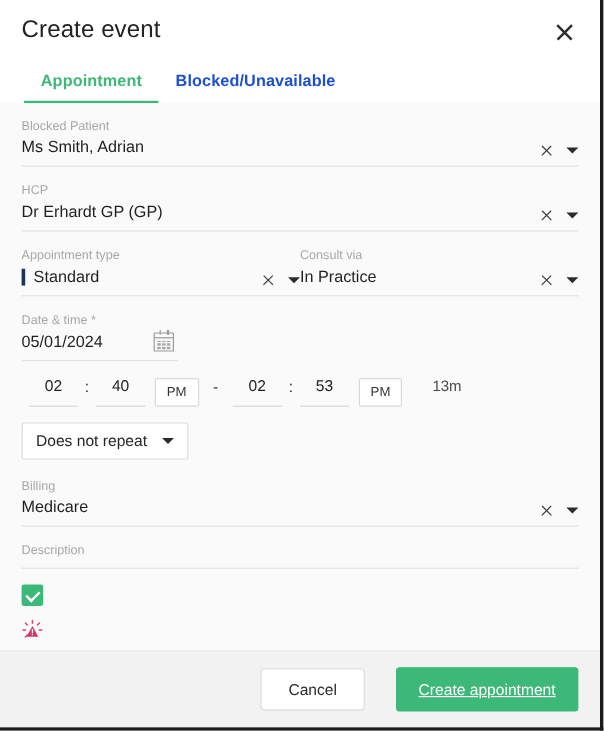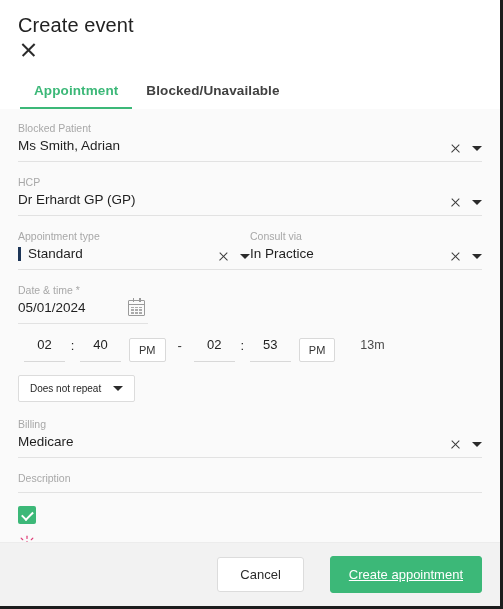--- a/index.html
+++ b/index.html
@@ -26,21 +26,20 @@
   
   .header {
     background: #ffffff;
     padding: 14px 18px 0 18px;
     flex: 0 0 auto;
   }
   .title-row {
     display: flex;
     align-items: flex-start;
     justify-content: space-between;
-    flex-direction: column;
   }
   .dialog-title {
     font-size: 20px;
     font-weight: 400;
     color: #222222;
     letter-spacing: .1px;
   }
   .close-btn {
     width: 22px; height: 22px;
     position: relative;
@@ -60,21 +59,21 @@
 
   .tabs {
     display: flex;
     margin-top: 16px;
     padding-left: 2px;
     align-items: flex-end;
   }
   .tab {
     font-size: 13.5px;
     font-weight: bold;
-    color: #404040;
+    color: #1d4ed8;
     padding: 6px 14px 9px 14px;
     cursor: pointer;
     border-bottom: 2.5px solid transparent;
     letter-spacing: .1px;
   }
   .tab.active {
     color: #3cb878;
     border-bottom-color: #3cb878;
   }
 
@@ -236,21 +235,21 @@
 
   
   .repeat-select {
     display: inline-flex;
     align-items: center;
     gap: 12px;
     border: 1px solid #dcdcdc;
     background: #ffffff;
     border-radius: 2px;
     padding: 7px 11px;
-    font-size: 10px;
+    font-size: 13px;
     color: #262626;
     cursor: pointer;
     margin-bottom: 15px;
   }
 
   
   .caution-row {
     display: flex;
     align-items: flex-start;
     gap: 11px;

